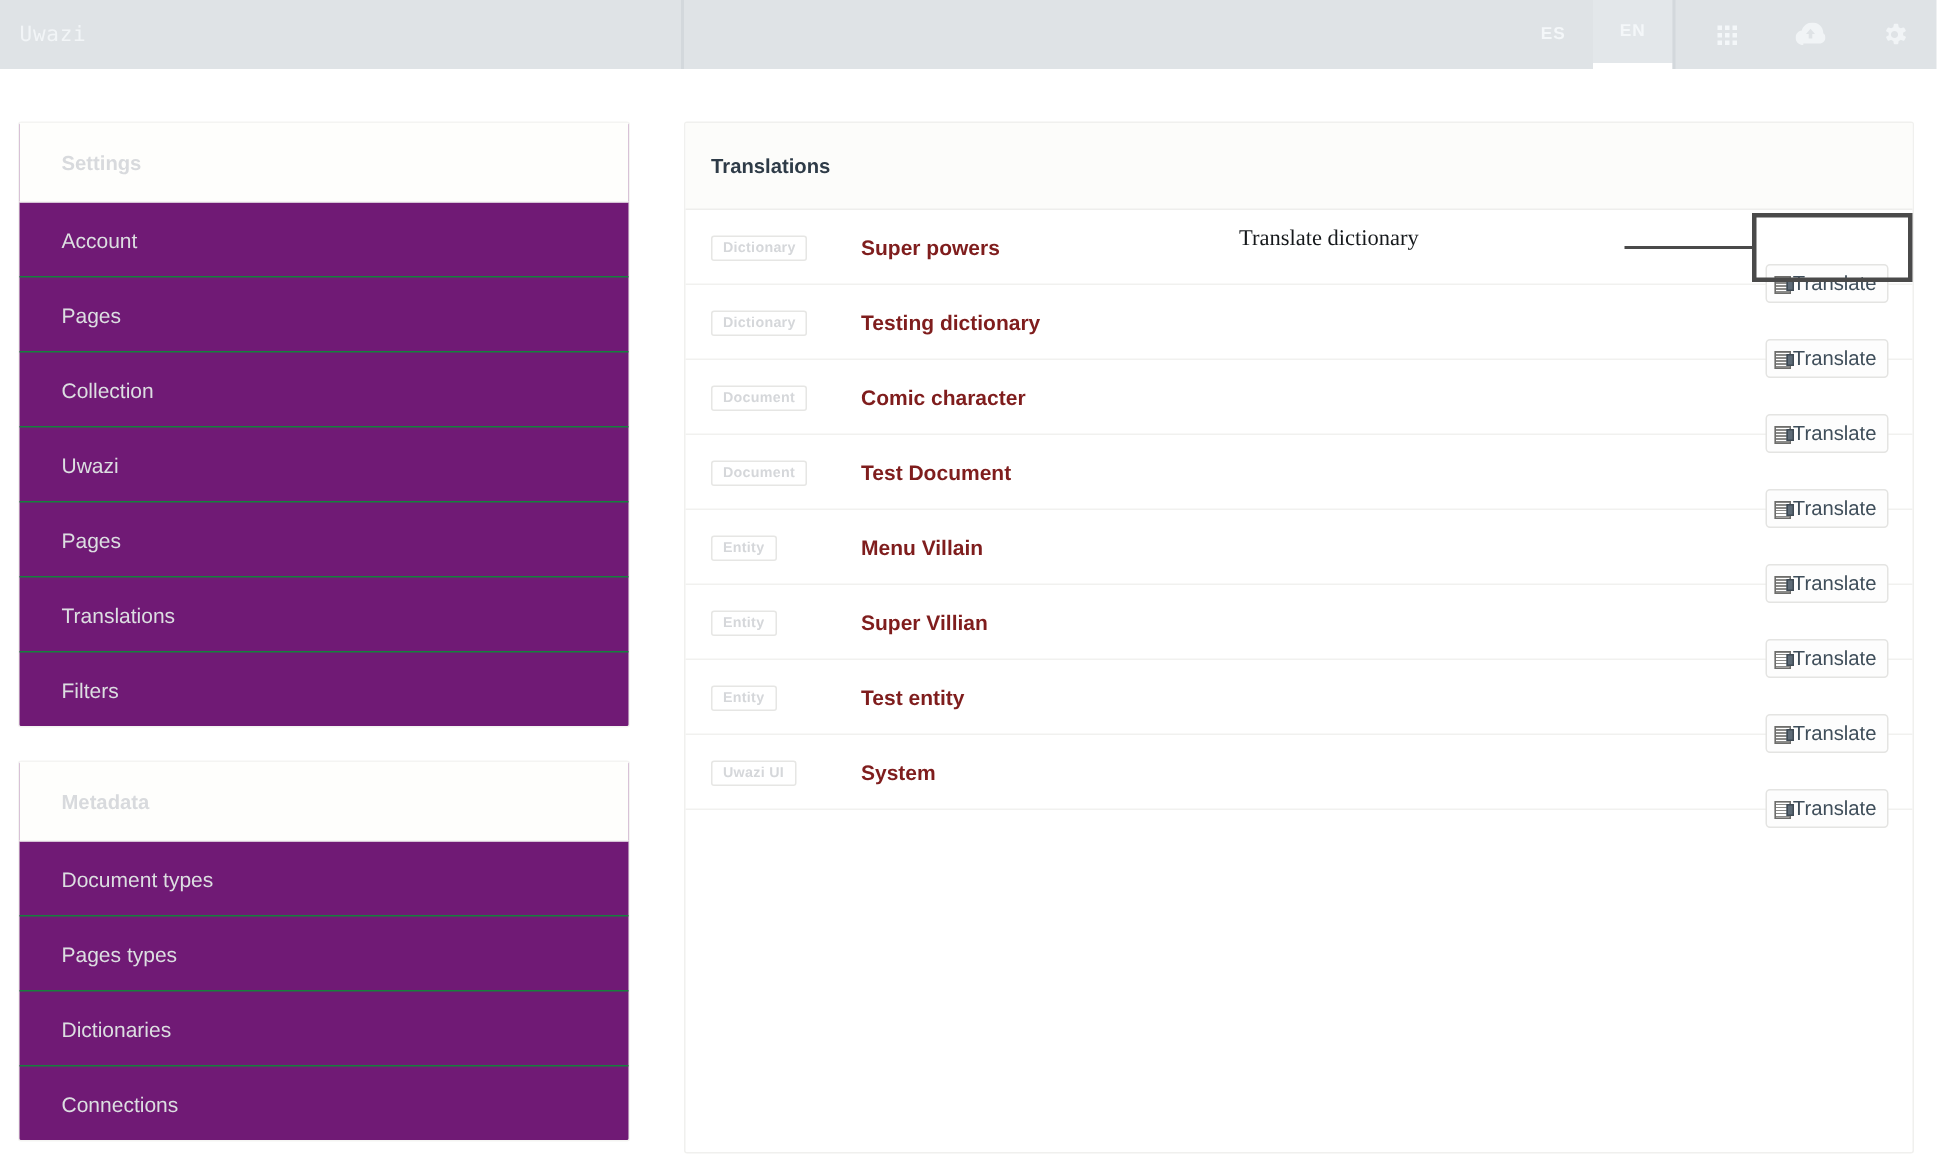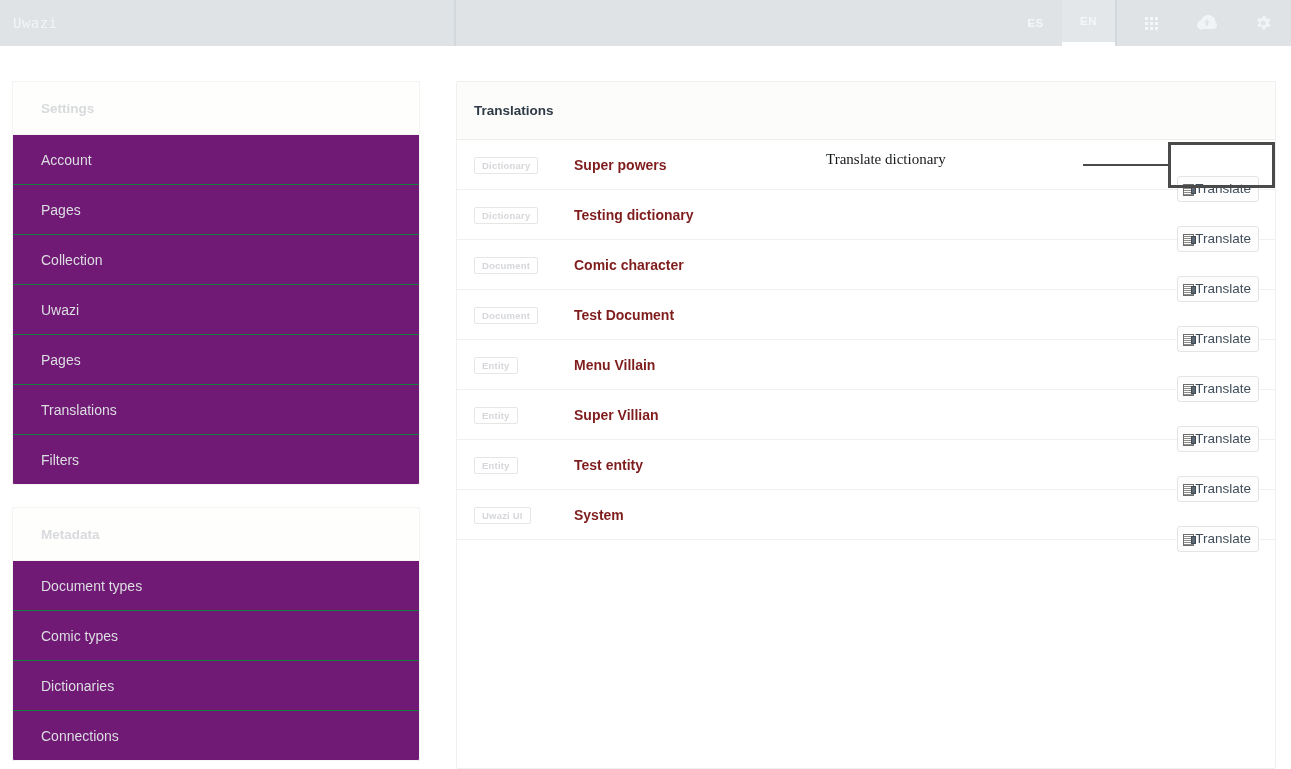--- a/index.html
+++ b/index.html
@@ -321,21 +321,21 @@
       <div class="side-item">Collection</div>
       <div class="side-item">Uwazi</div>
       <div class="side-item">Pages</div>
       <div class="side-item">Translations</div>
       <div class="side-item">Filters</div>
     </div>
 
     <div class="side-panel">
       <div class="side-head">Metadata</div>
       <div class="side-item">Document types</div>
-      <div class="side-item">Comic types</div>
+      <div class="side-item">Pages types</div>
       <div class="side-item">Dictionaries</div>
       <div class="side-item">Connections</div>
     </div>
 
   </div>
 
   <div class="main-panel">
     <div class="main-head">Translations</div>
 
     <div class="row">

